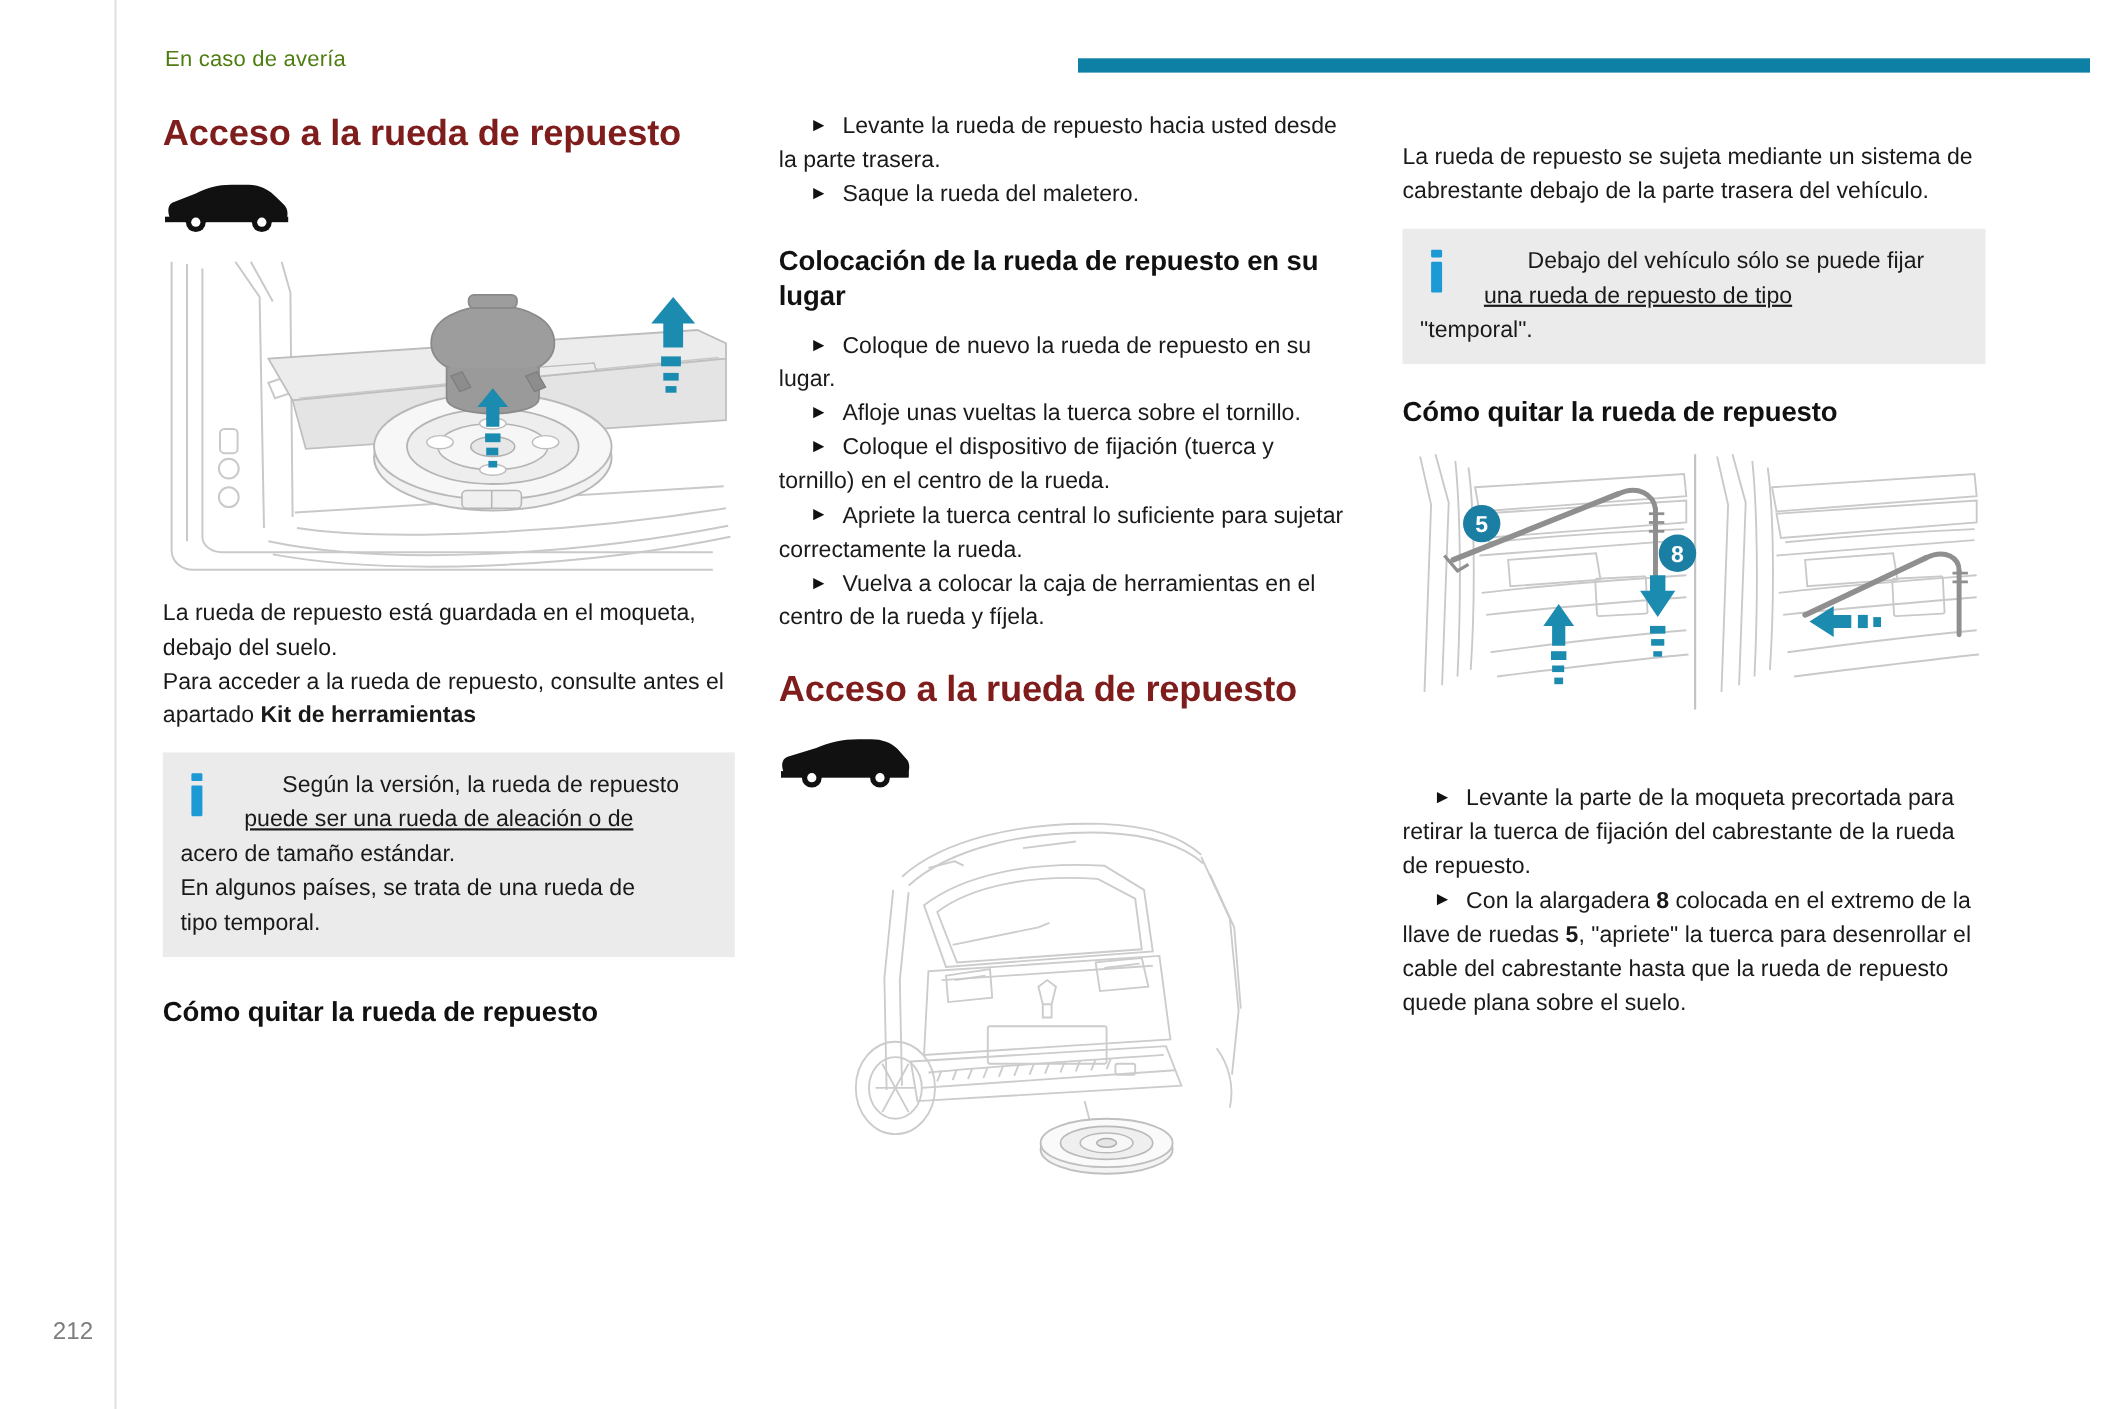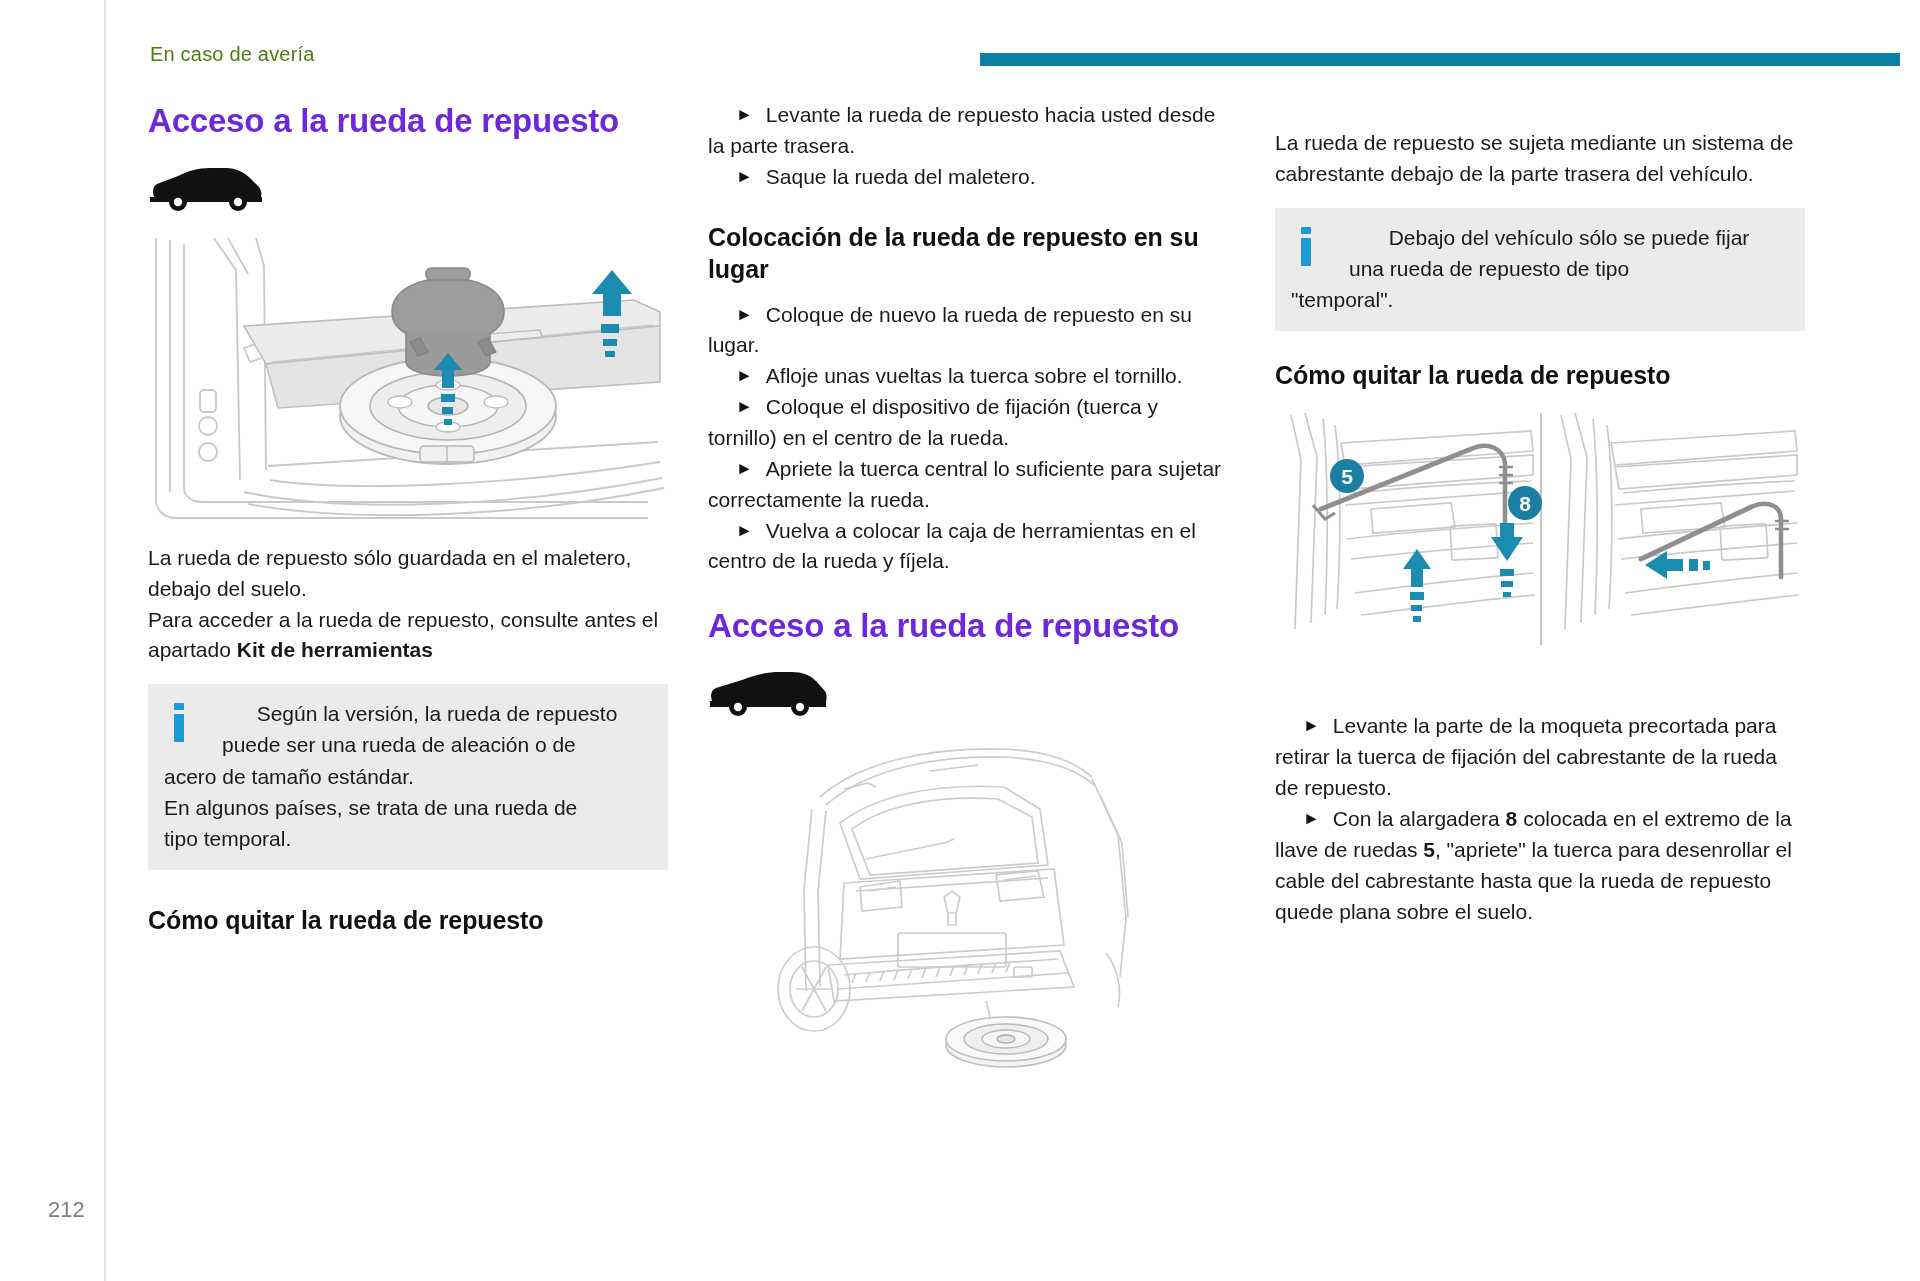--- a/index.html
+++ b/index.html
@@ -55,21 +55,21 @@
   #col1 { left: 148px; }
   #col2 { left: 708px; }
   #col3 { left: 1275px; width: 530px; }
 
   h1.chapter {
     font-size: 33px;
     font-weight: bold;
     line-height: 1.27;
     margin: 0 0 0 0;
     letter-spacing: -0.2px;
-    color: #6d28d9;
+    color: #7f1d1d;
   }
   h2.sub {
     font-size: 25px;
     font-weight: bold;
     line-height: 1.3;
     margin: 0;
     letter-spacing: -0.1px;
     color: #111;
   }
   p.body, li.body {
@@ -138,20 +138,21 @@
     background: #1b9ad6;
     margin-top: 4px;
     border-radius: 1px;
   }
   .notice-first-line {
     padding-left: 58px;
     text-align: center;
   }
   .notice-second-line {
     padding-left: 58px;
+    text-decoration: underline;
   }
 
   
   .car-icon { display:block; }
 
   
   .illus {
     width: 100%;
     display: block;
   }
@@ -260,21 +261,21 @@
           <path d="M286 140 l14 -17 l14 17 l-8 0 l0 18 l-12 0 l0 -18 z"></path>
           <rect x="293" y="164" width="14" height="8"></rect>
           <rect x="294" y="177" width="11" height="7"></rect>
           <rect x="296" y="189" width="8" height="6"></rect>
         </g>
       </svg>
     </div>
 
     <div class="spacer-18"></div>
 
-    <p class="body">La rueda de repuesto sólo guardada en el maletero, debajo del suelo.</p>
+    <p class="body">La rueda de repuesto está guardada en el moqueta, debajo del suelo.</p>
     <p class="body"><span>Para acceder a la rueda de repuesto, consulte antes el apartado </span><span class="bold">Kit de herramientas</span></p>
 
     <div class="spacer-18"></div>
 
     <div class="notice">
       <div class="i-icon">
         <div class="i-dot" style="background: rgb(27, 154, 214);"></div>
         <div class="i-stem" style="background: rgb(27, 154, 214);"></div>
       </div>
       <p class="notice-first-line">Según la versión, la rueda de repuesto</p>

